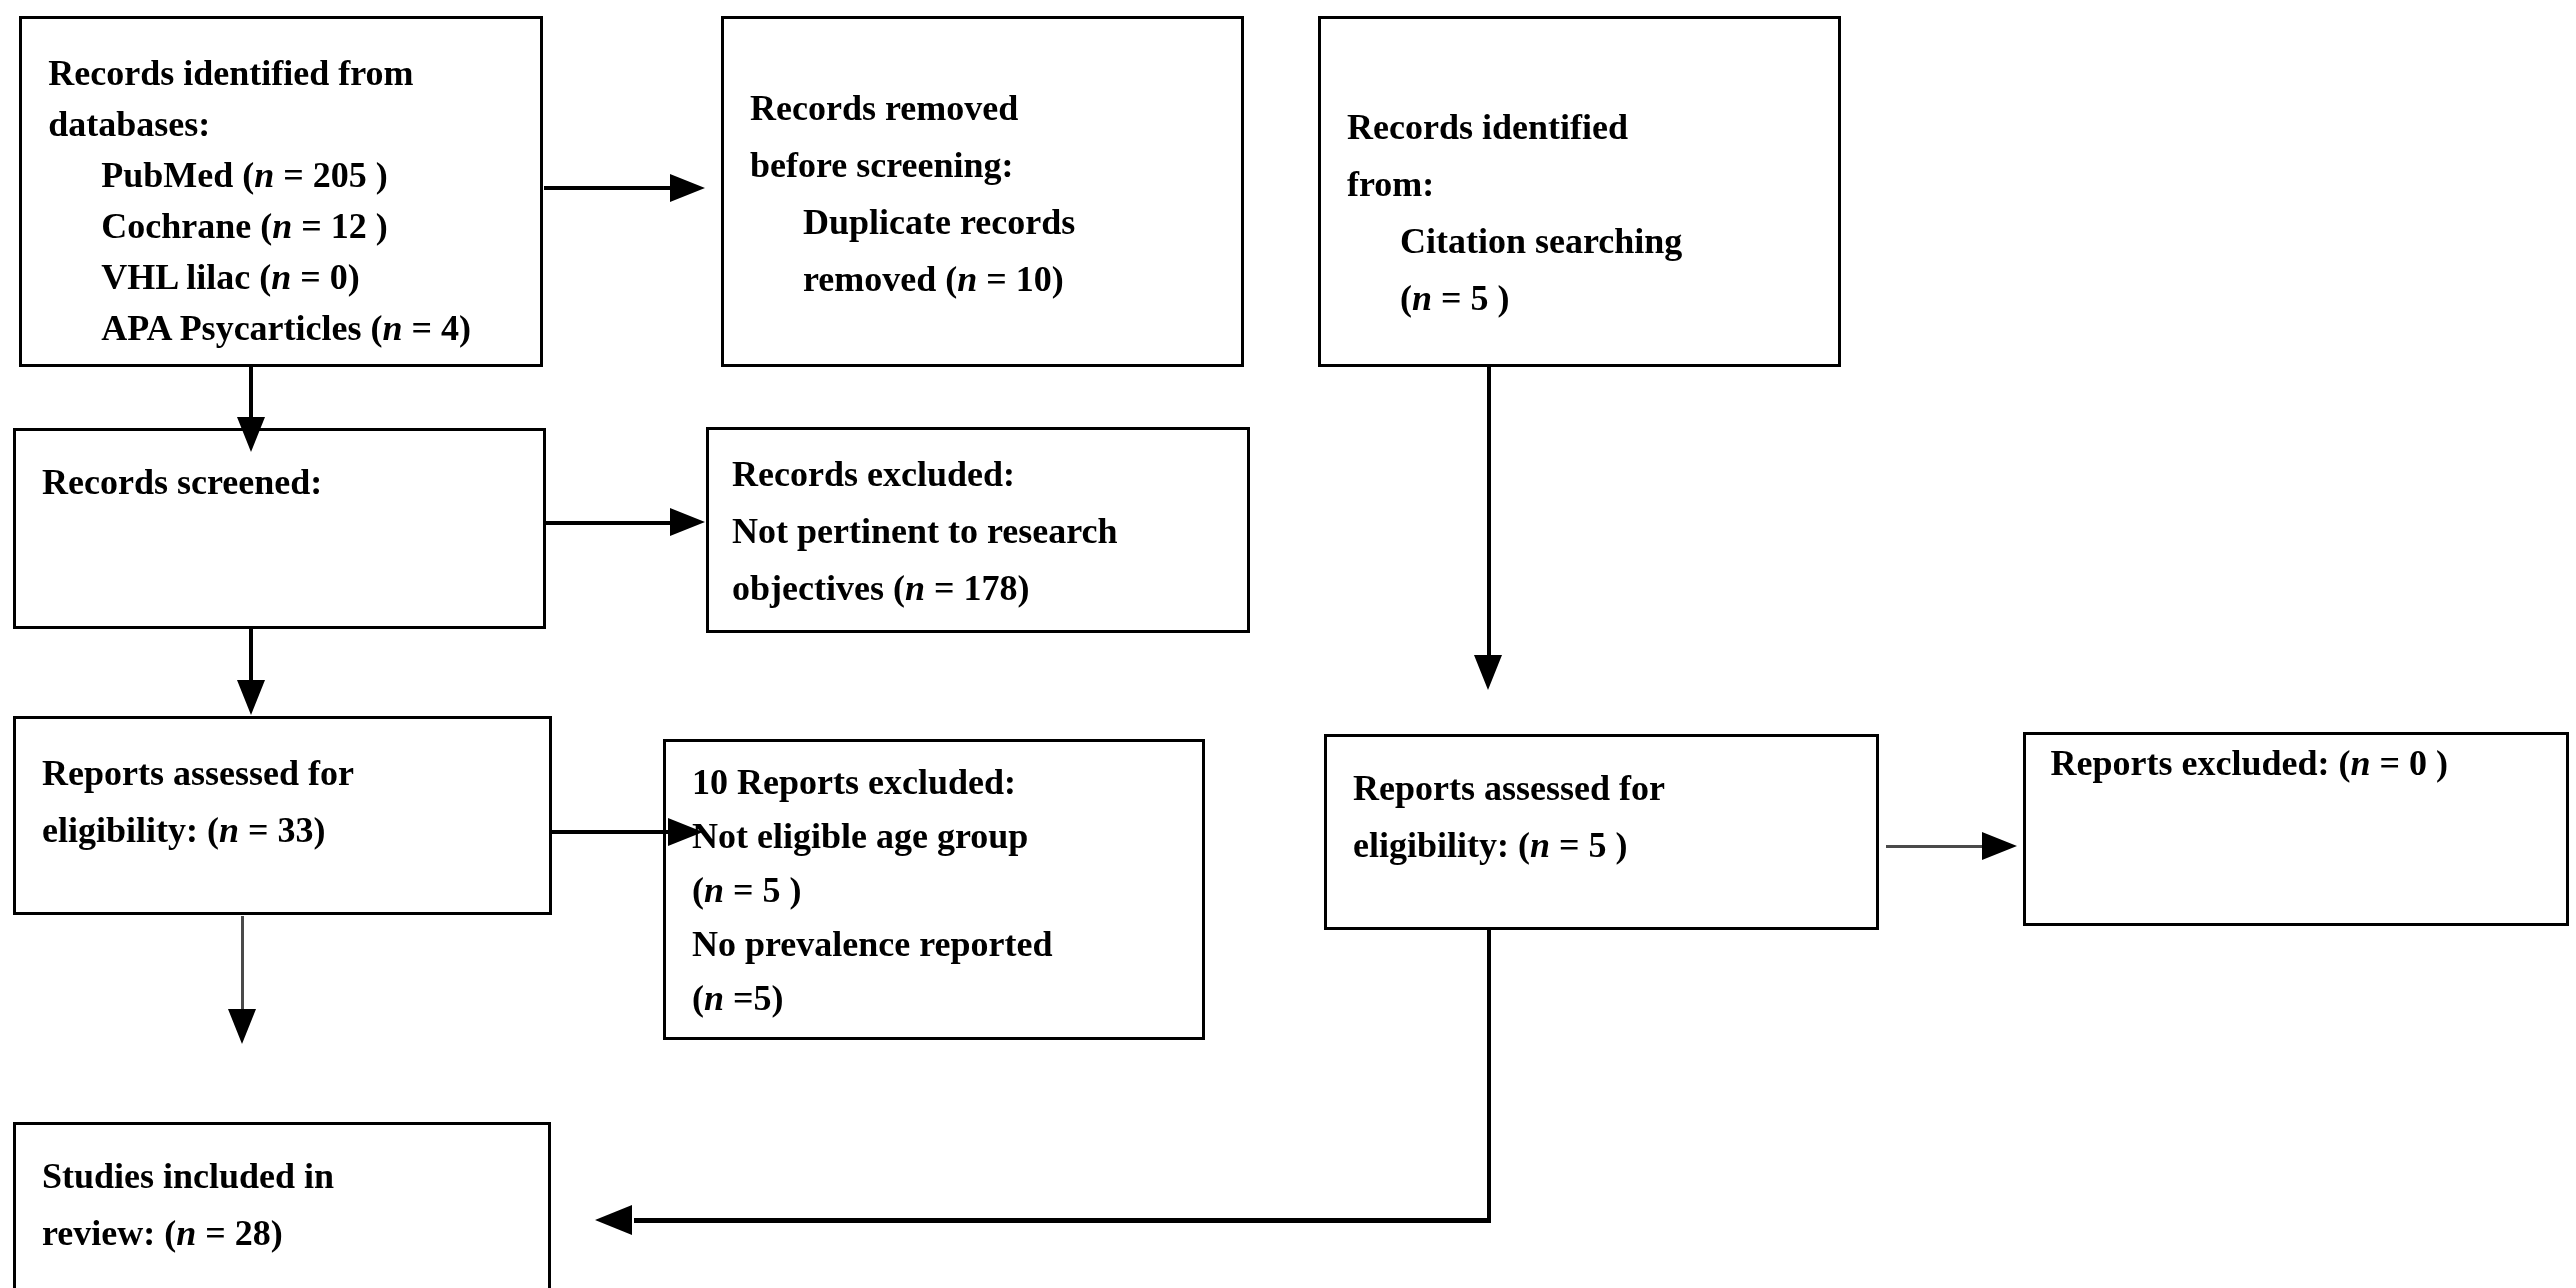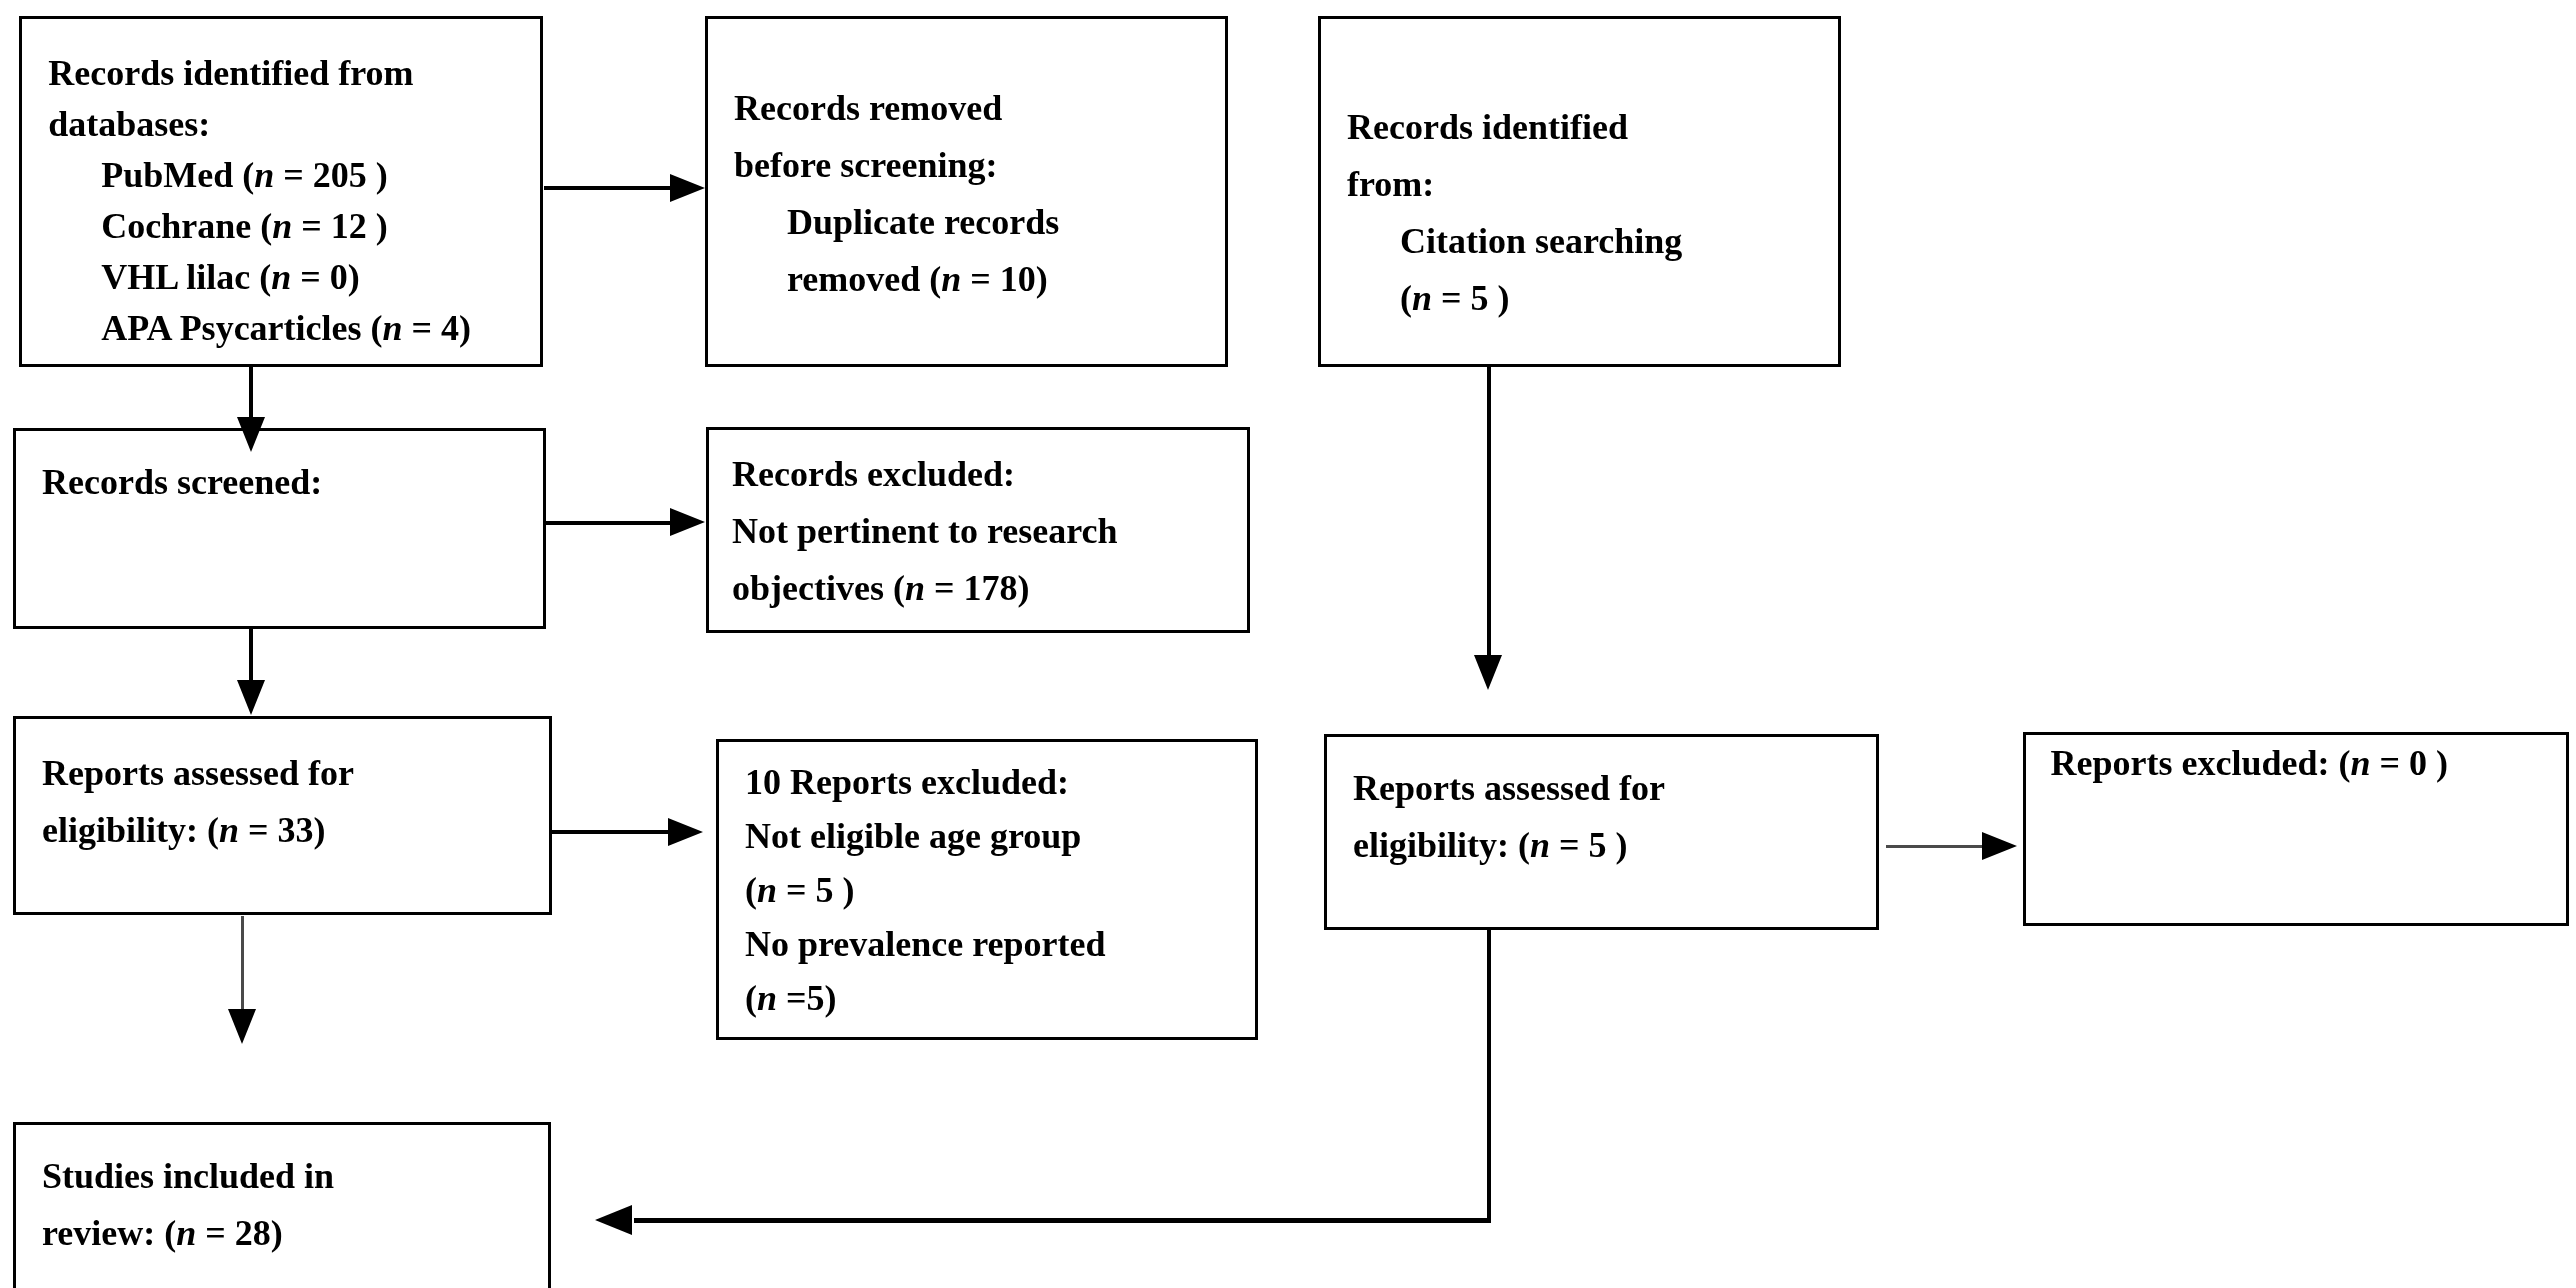--- a/index.html
+++ b/index.html
@@ -46,21 +46,21 @@
 
   <div class="box lh80" style="left:19.3px;top:16px;width:524px;height:351px;padding:29px 13px 0 26px;">
       <div class="line"><span>Records identified from</span></div>
       <div class="line"><span>databases:</span></div>
       <div class="line indent"><span>PubMed (</span><i>n</i><span> = 205 )</span></div>
       <div class="line indent"><span>Cochrane (</span><i>n</i><span> = 12 )</span></div>
       <div class="line indent"><span>VHL lilac (</span><i>n</i><span> = 0)</span></div>
       <div class="line indent"><span>APA Psycarticles (</span><i>n</i><span> = 4)</span></div>
     </div>
 
-  <div class="box" style="left:705px;top:16px;width:523px;height:351px;padding:61px 13px 0 26px;">
+  <div class="box" style="left:721px;top:16px;width:523px;height:351px;padding:61px 13px 0 26px;">
       <div class="line"><span>Records removed</span></div>
       <div class="line"><span>before screening:</span></div>
       <div class="line indent"><span>Duplicate records</span></div>
       <div class="line indent"><span>removed (</span><i>n</i><span> = 10)</span></div>
     </div>
 
   <div class="box" style="left:1318px;top:16px;width:523px;height:351px;padding:80px 13px 0 26px;">
       <div class="line"><span>Records identified</span></div>
       <div class="line"><span>from:</span></div>
       <div class="line indent"><span>Citation searching</span></div>
@@ -75,21 +75,21 @@
       <div class="line"><span>Records excluded:</span></div>
       <div class="line"><span>Not pertinent to research</span></div>
       <div class="line"><span>objectives (</span><i>n</i><span> = 178)</span></div>
     </div>
 
   <div class="box" style="left:13px;top:716px;width:539px;height:199px;padding:26px 13px 0 26px;">
       <div class="line"><span>Reports assessed for</span></div>
       <div class="line"><span>eligibility: (</span><i>n</i><span> = 33)</span></div>
     </div>
 
-  <div class="box lh84" style="left:716px;top:739px;width:542px;height:301px;padding:13px 13px 0 26px;">
+  <div class="box lh84" style="left:663px;top:739px;width:542px;height:301px;padding:13px 13px 0 26px;">
       <div class="line"><span>10 Reports excluded:</span></div>
       <div class="line"><span>Not eligible age group</span></div>
       <div class="line"><span>(</span><i>n</i><span> = 5 )</span></div>
       <div class="line"><span>No prevalence reported</span></div>
       <div class="line"><span>(</span><i>n</i><span> =5)</span></div>
     </div>
 
   <div class="box" style="left:1324px;top:734px;width:555px;height:196px;padding:22.5px 13px 0 26px;">
       <div class="line"><span>Reports assessed for</span></div>
       <div class="line"><span>eligibility: (</span><i>n</i><span> = 5 )</span></div>

